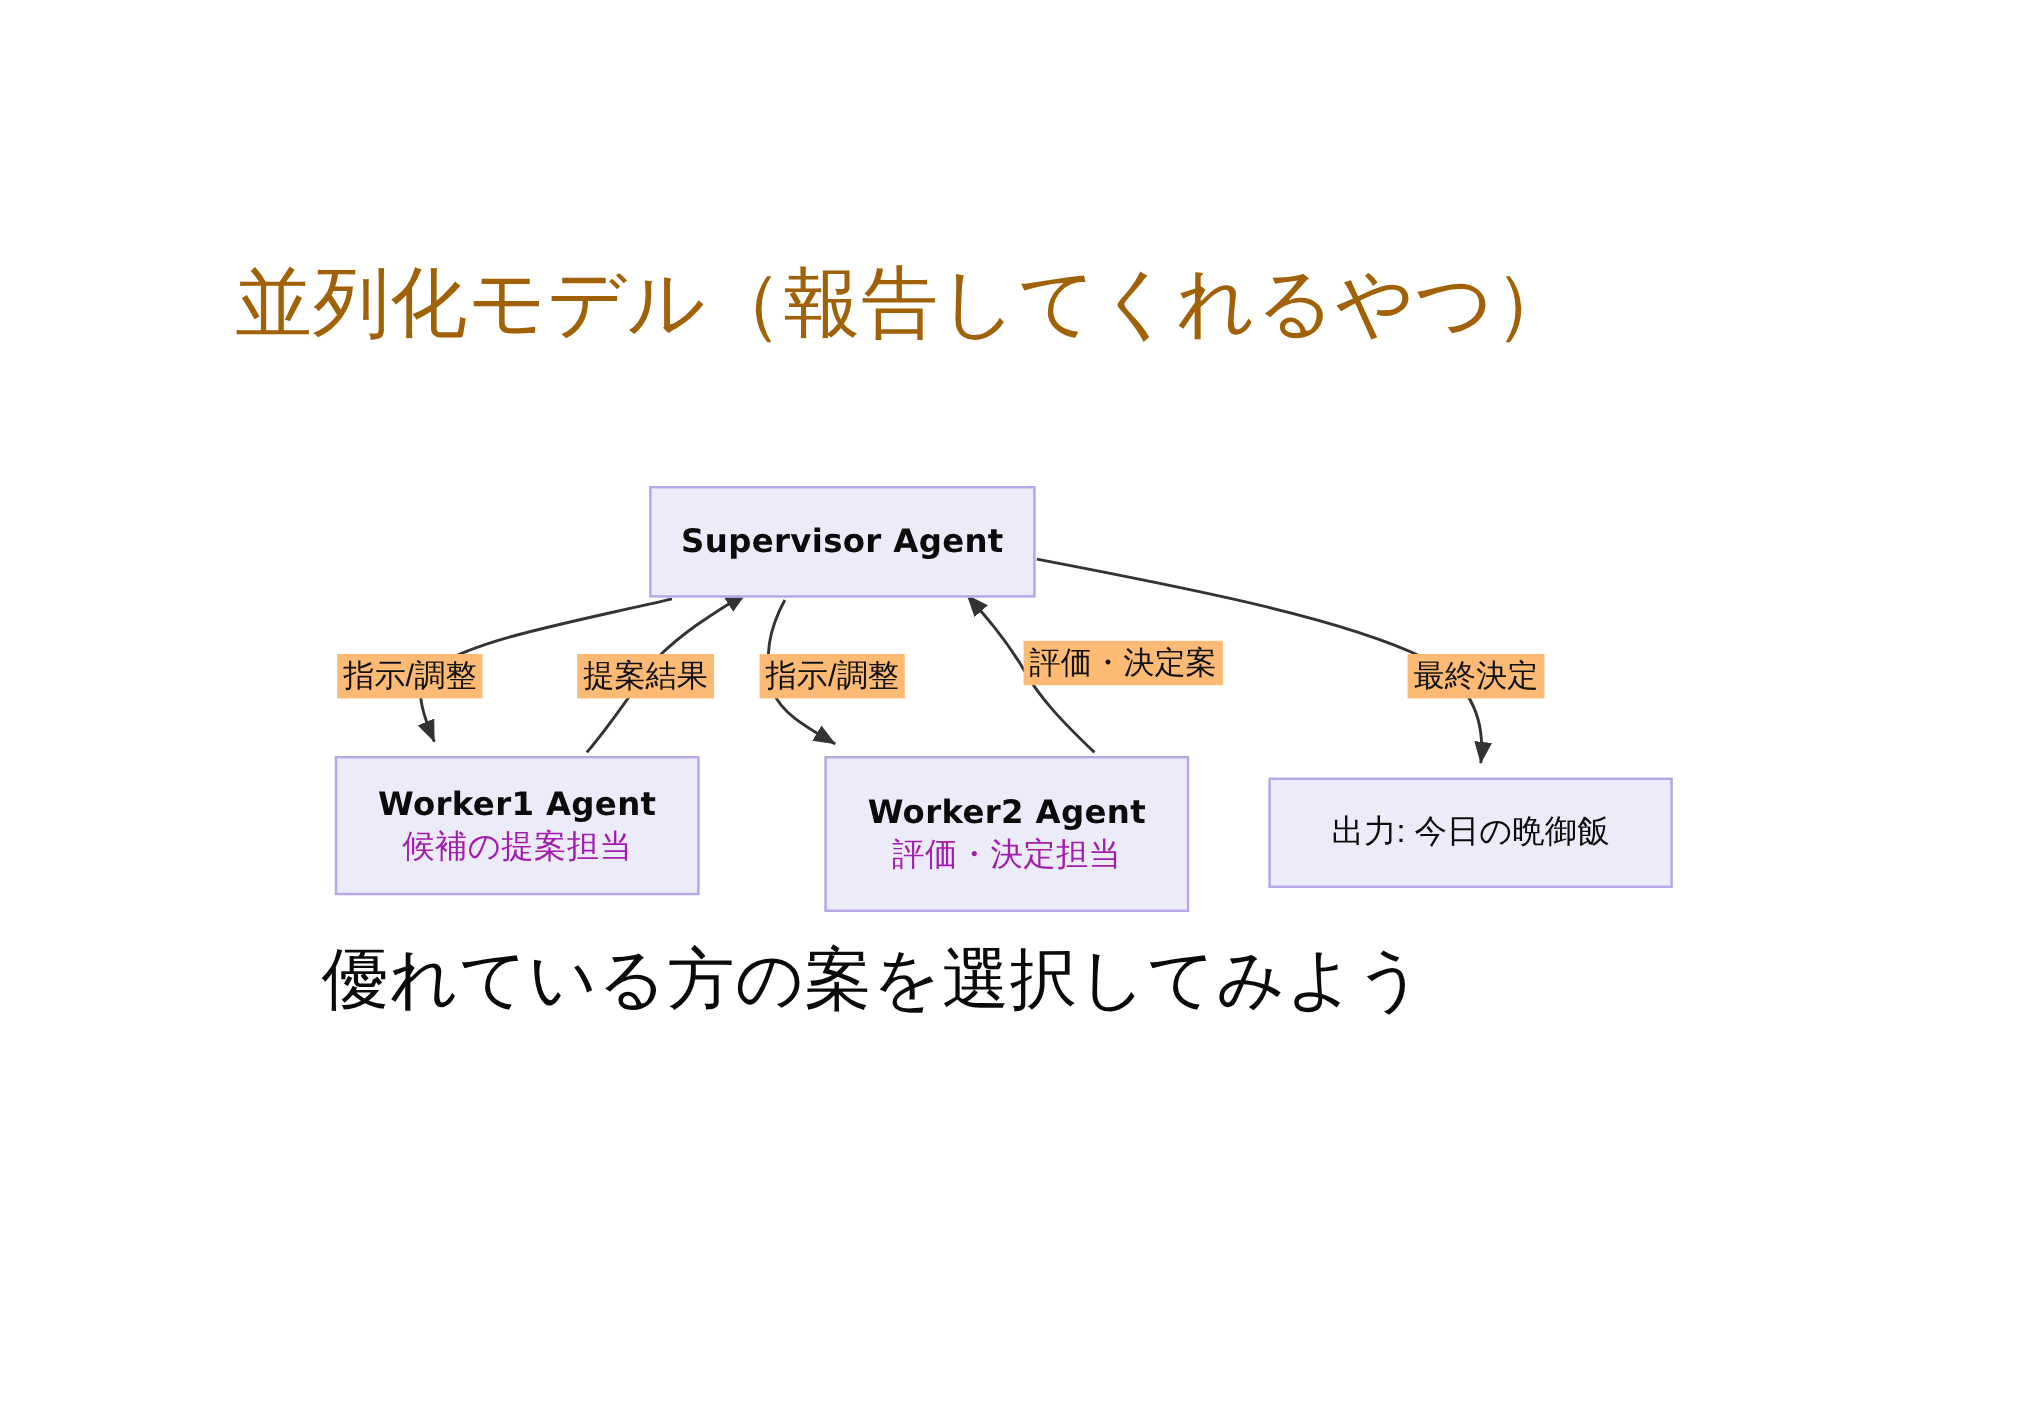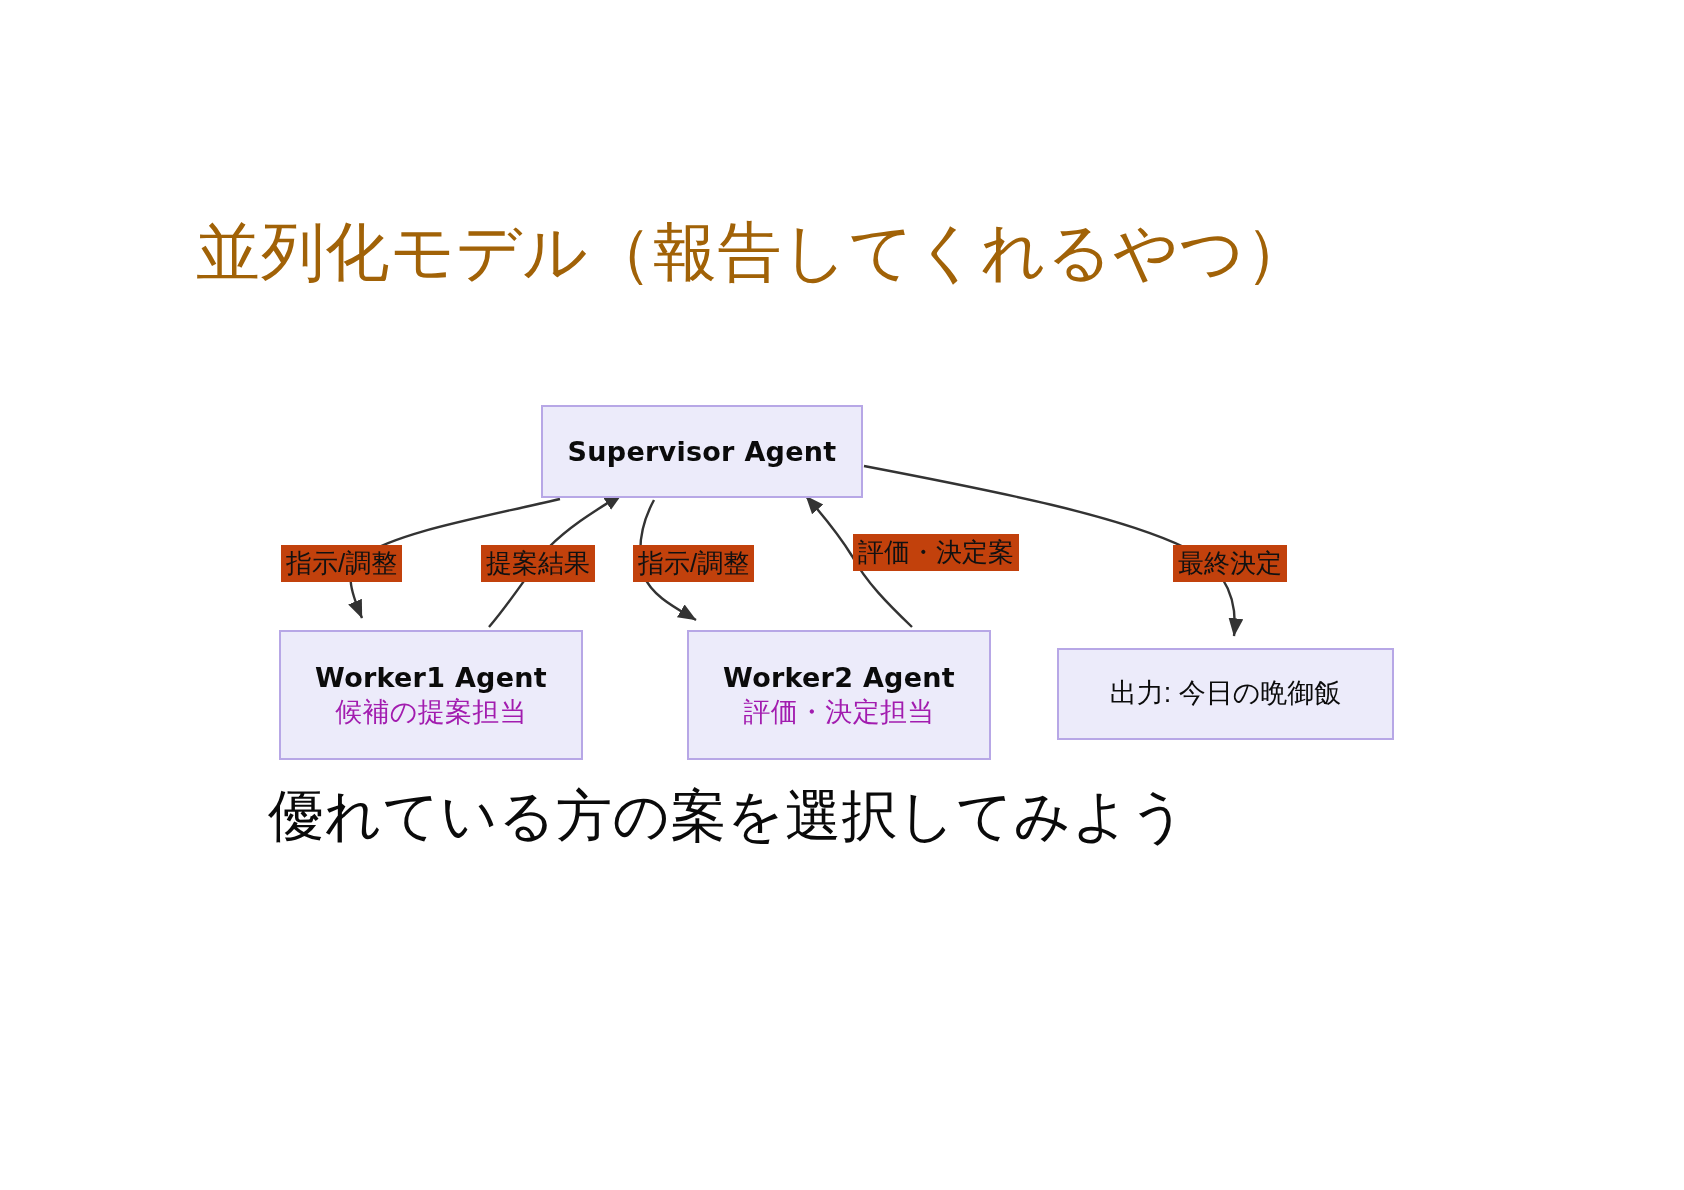--- a/index.html
+++ b/index.html
@@ -76,28 +76,28 @@
     letter-spacing: 0.01em;
   }
   .node-line-plain {
     font-size: 27px;
     font-weight: 400;
     color: #0b0b0b;
     line-height: 1.30;
   }
 
   #node-supervisor { left: 541px; top: 405px; width: 322px; height: 93px; }
-  #node-worker1    { left: 279px; top: 630px; width: 304px; height: 130px; }
+  #node-worker1    { left: 279px; top: 630px; width: 304px; height: 116px; }
   #node-worker2    { left: 667px; top: 630px; width: 304px; height: 130px; margin-left: 20px; }
   #node-output     { left: 1057px; top: 648px; width: 337px; height: 92px; }
 
   
   .edge-label {
     position: absolute;
-    background: #c2410c;
+    background: #fdba74;
     color: #111111;
     font-size: 26px;
     font-weight: 400;
     line-height: 1.0;
     padding: 5px 5px 6px 5px;
     white-space: nowrap;
     z-index: 4;
   }
   #label-instruct-1 { left: 281px; top: 545px; }
   #label-proposal   { left: 481px; top: 545px; }

